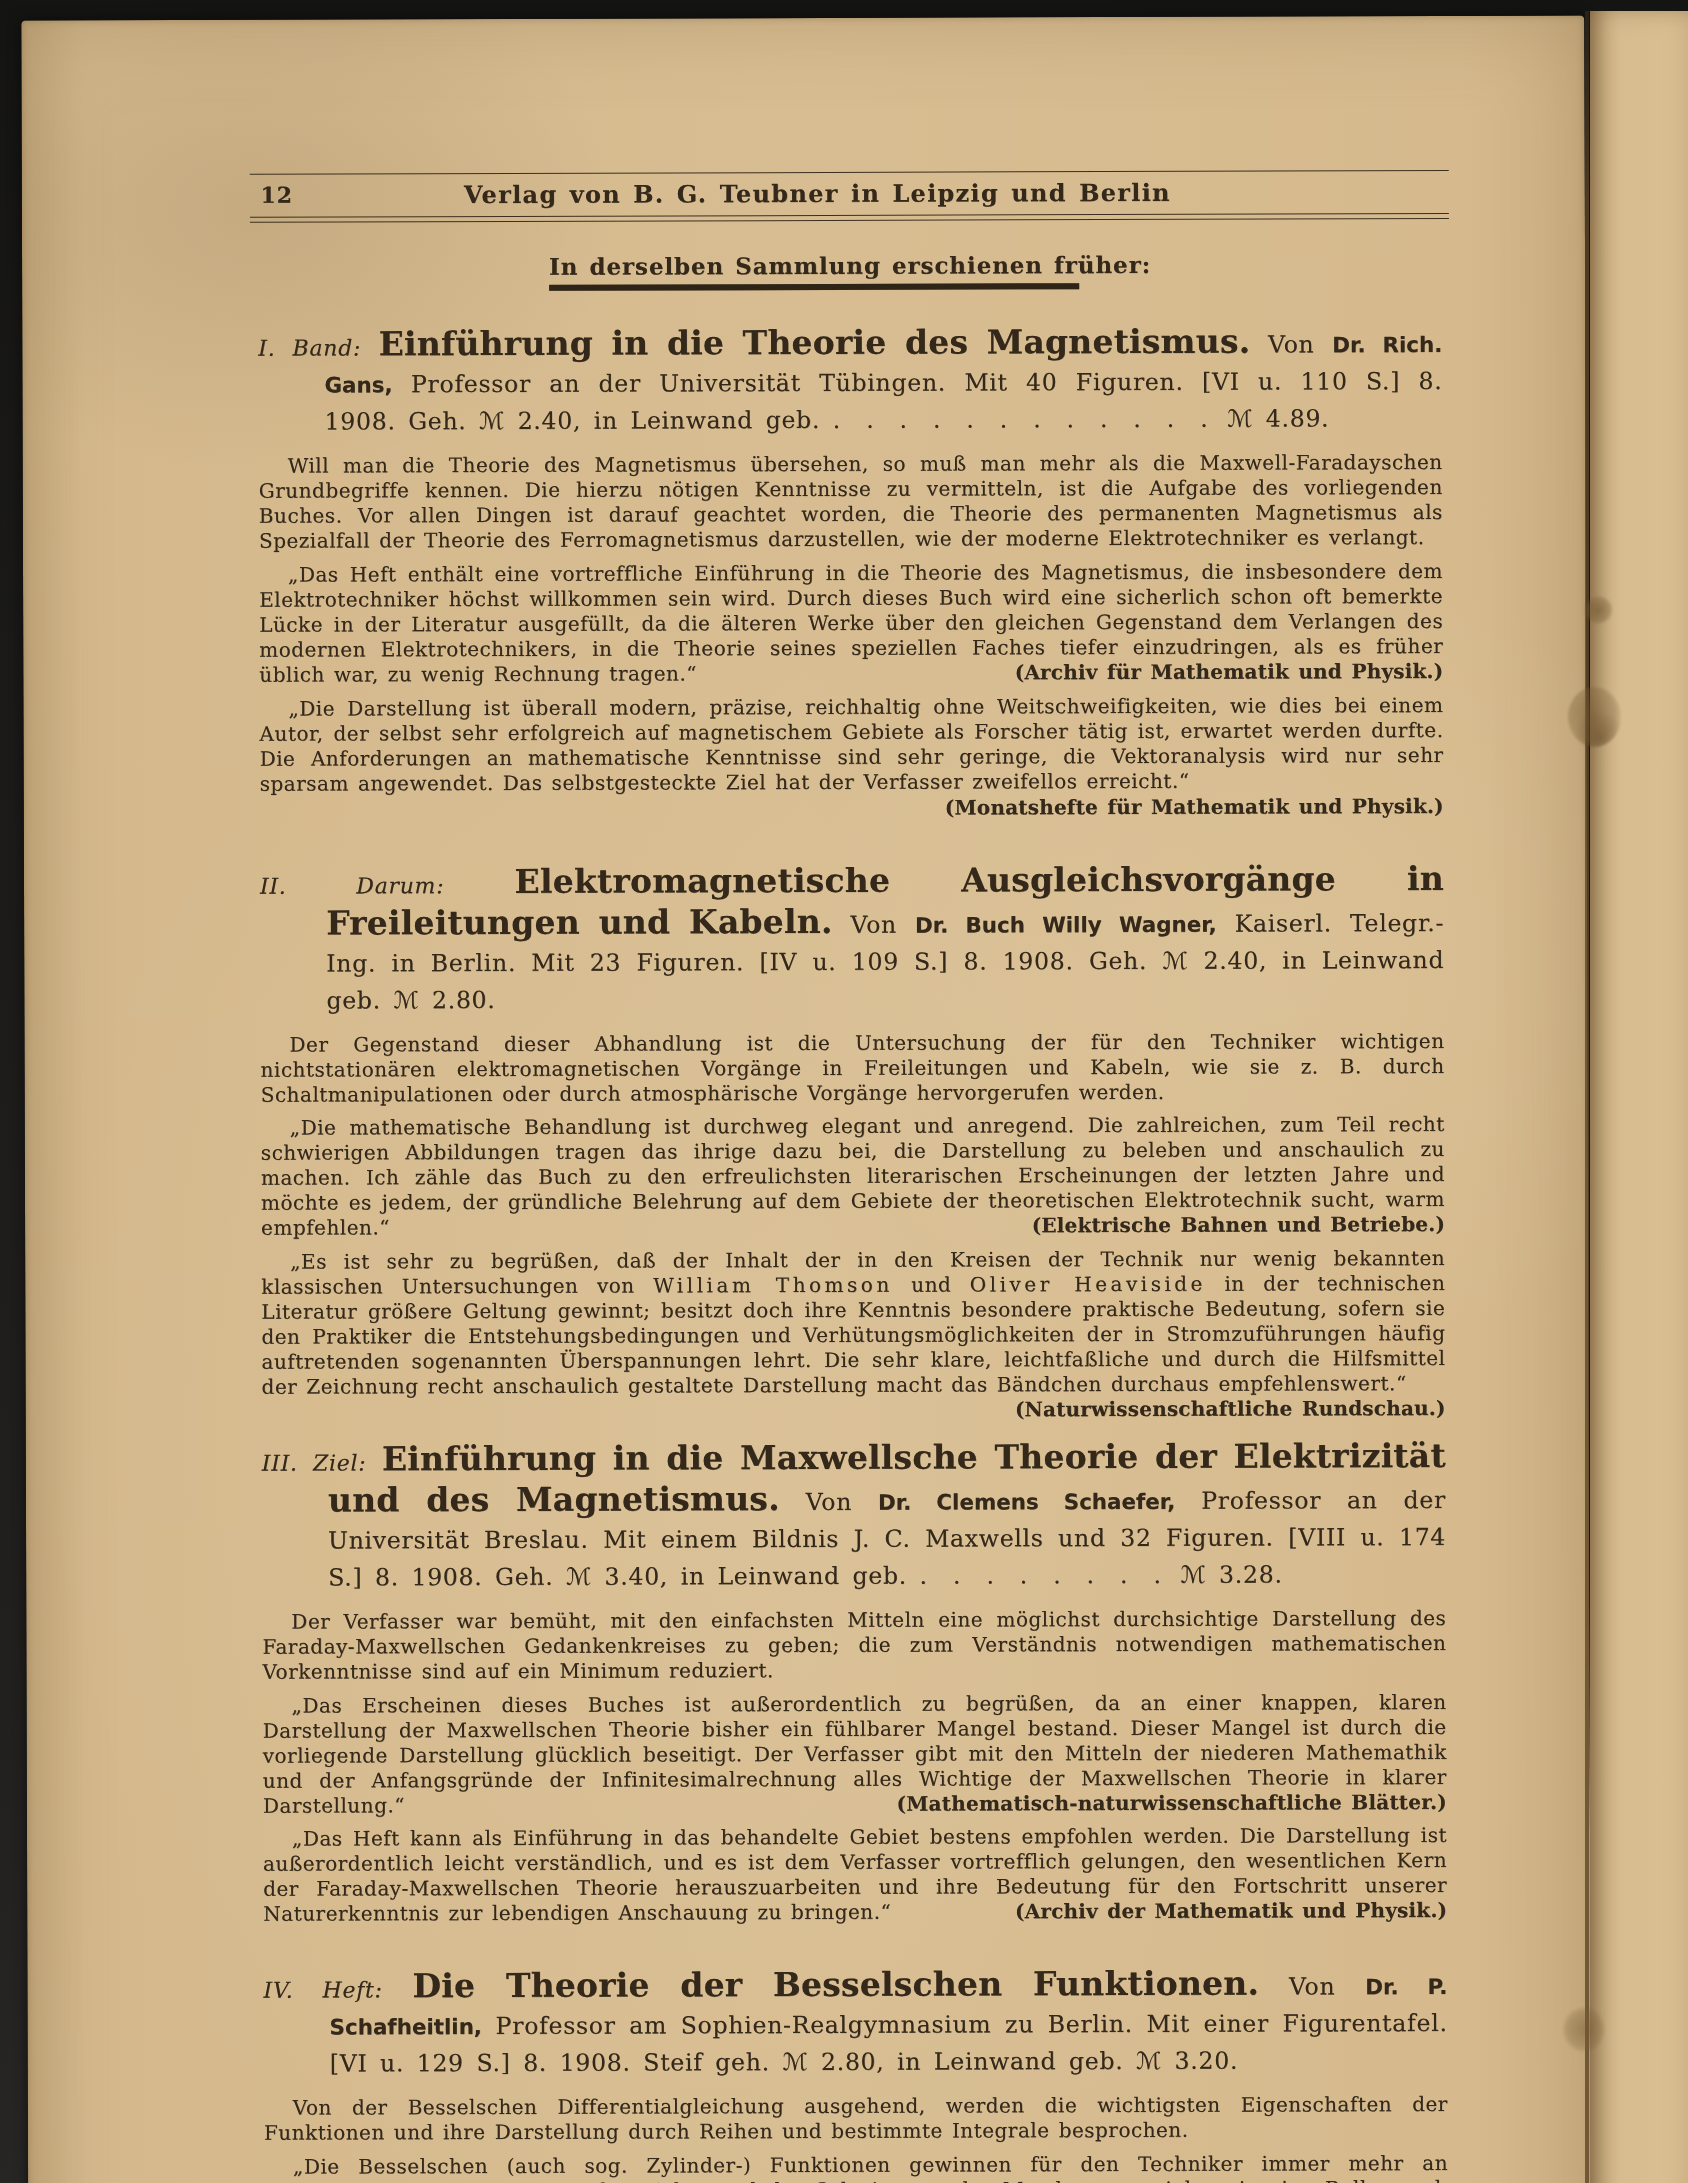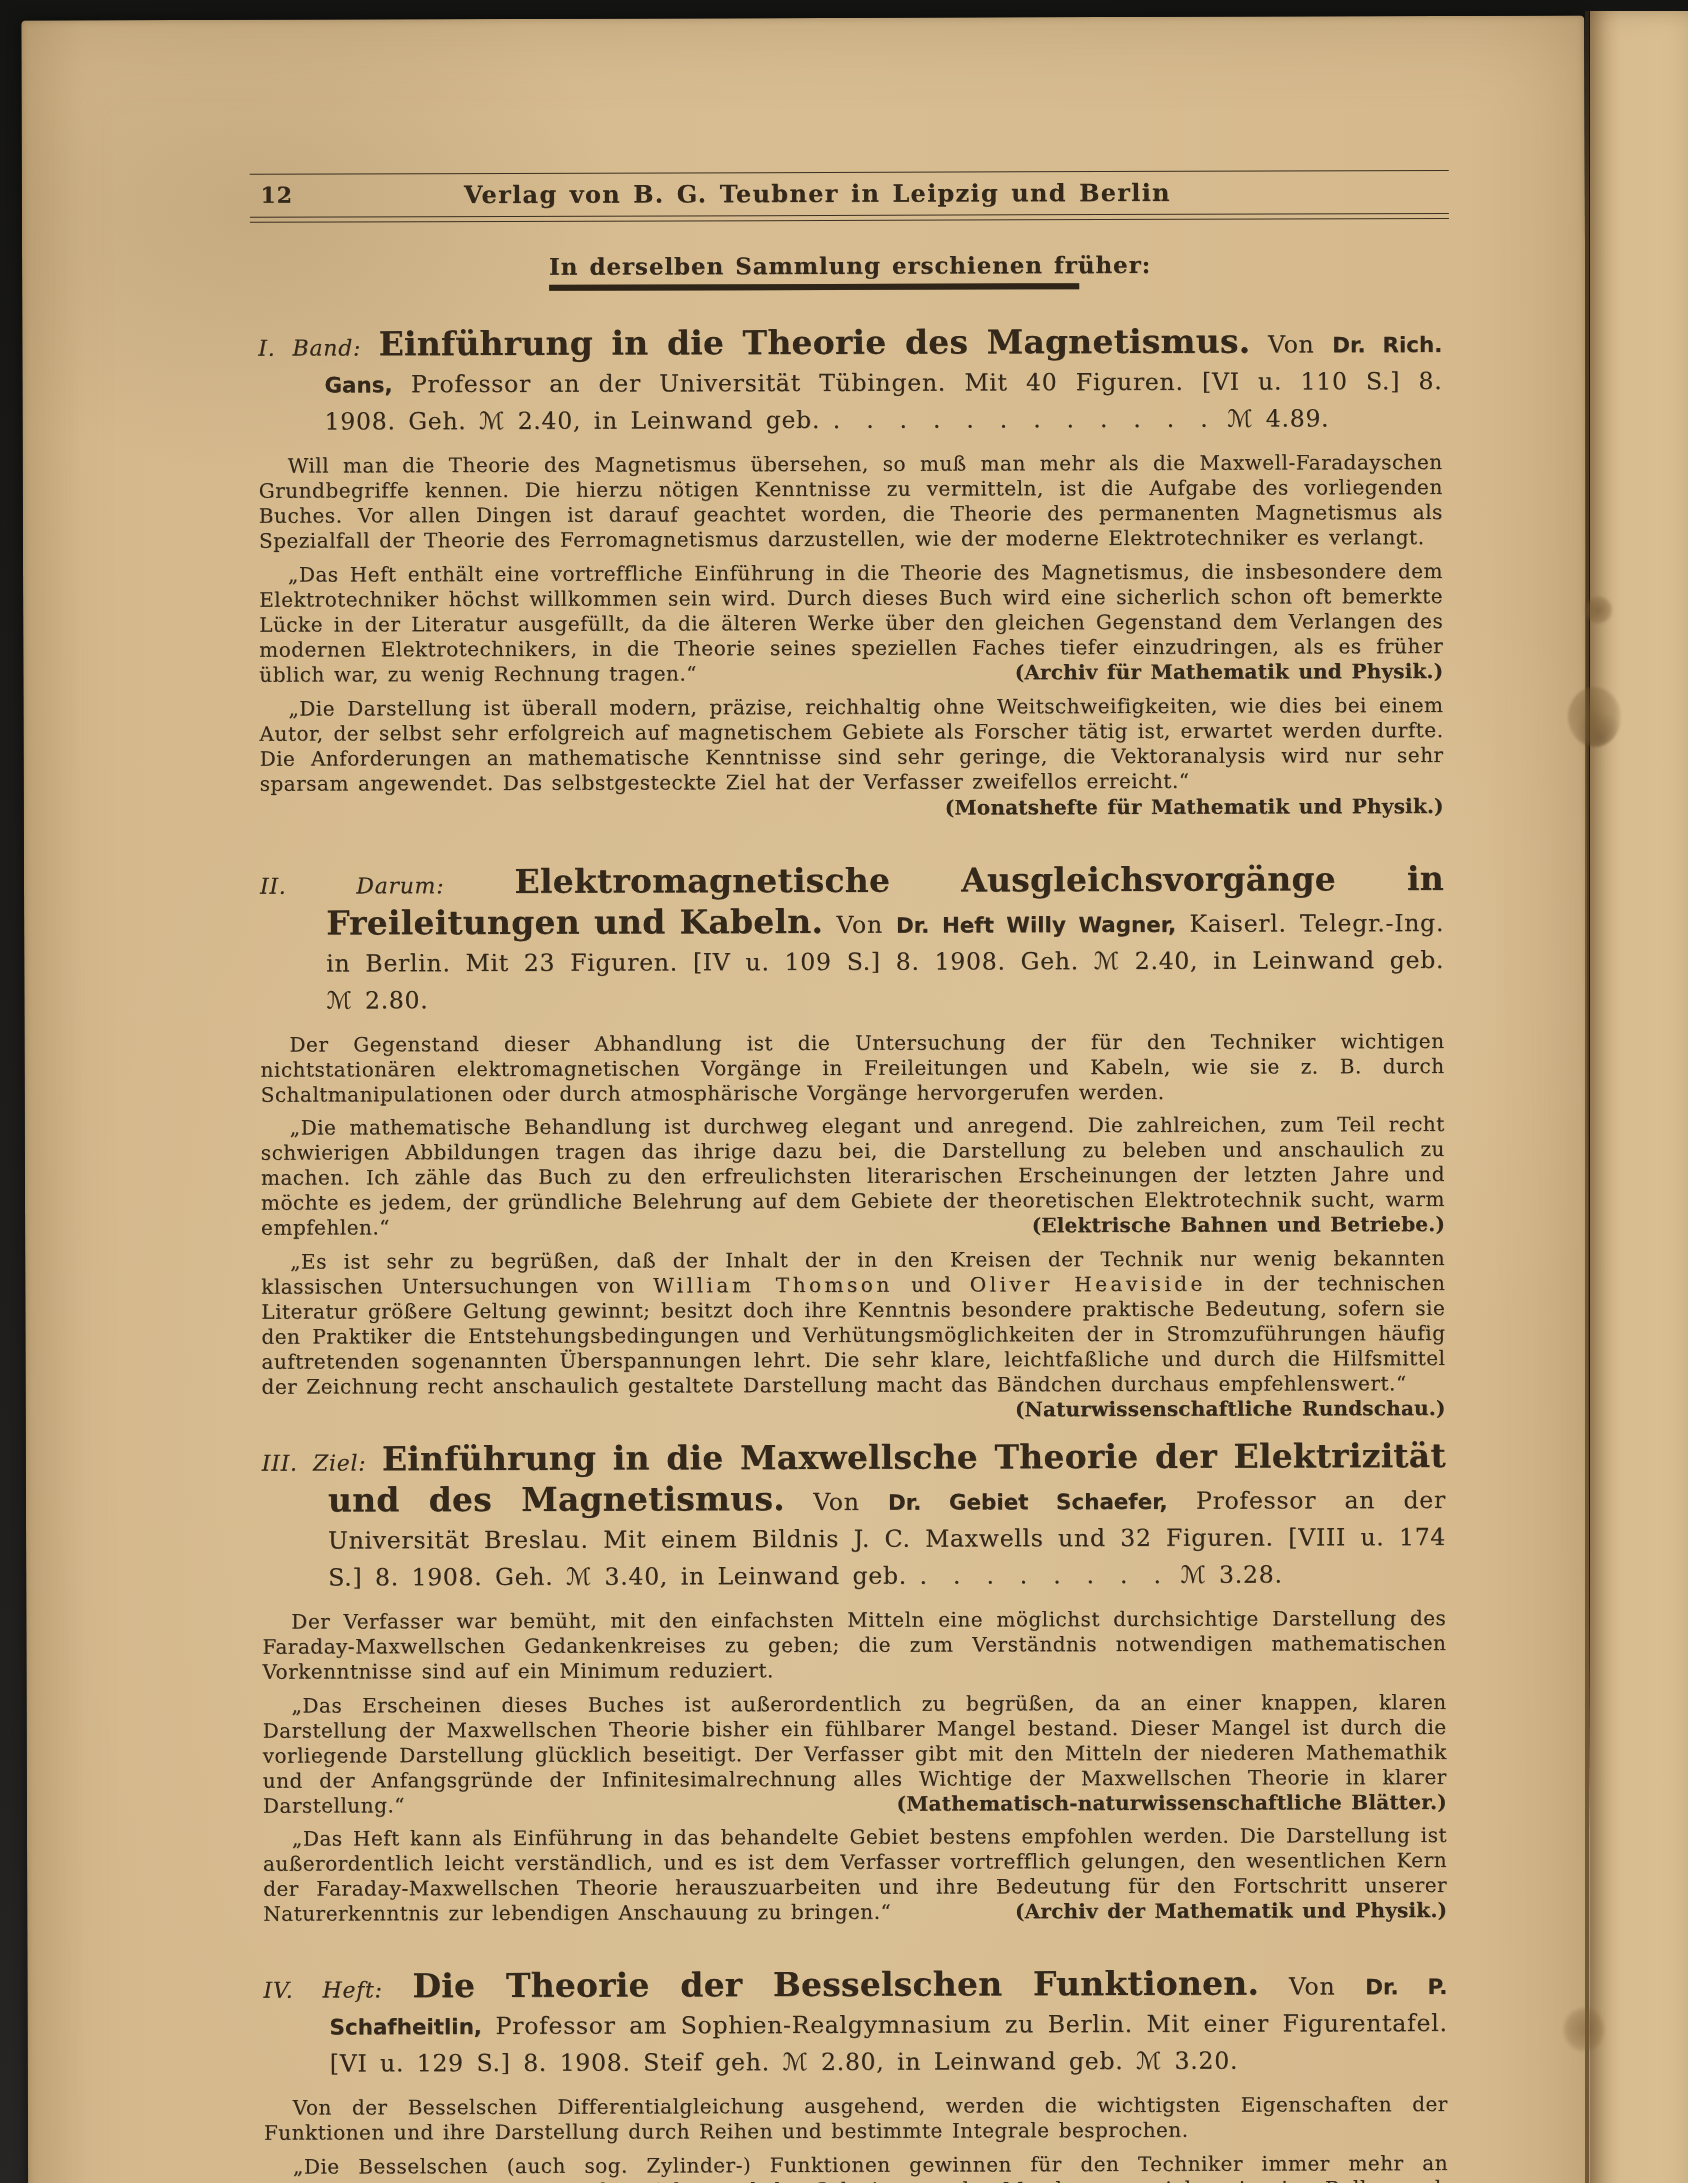--- a/index.html
+++ b/index.html
@@ -120,38 +120,38 @@
             <p class="quote"><span class="ptext">„Das Heft enthält eine vortreffliche Einführung in die Theorie des Magnetismus, die insbesondere dem Elektrotechniker höchst willkommen sein wird. Durch dieses Buch wird eine sicherlich schon oft bemerkte Lücke in der Literatur ausgefüllt, da die älteren Werke über den gleichen Gegenstand dem Verlangen des modernen Elektrotechnikers, in die Theorie seines speziellen Faches tiefer einzudringen, als es früher üblich war, zu wenig Rechnung tragen.“</span><span class="qsource">(Archiv für Mathematik und Physik.)</span></p>
             <p class="quote"><span class="ptext">„Die Darstellung ist überall modern, präzise, reichhaltig ohne Weitschweifigkeiten, wie dies bei einem Autor, der selbst sehr erfolgreich auf magnetischem Gebiete als Forscher tätig ist, erwartet werden durfte. Die Anforderungen an mathematische Kenntnisse sind sehr geringe, die Vektoranalysis wird nur sehr sparsam angewendet. Das selbstgesteckte Ziel hat der Verfasser zweifellos erreicht.“</span><span class="qsource own-line">(Monatshefte für Mathematik und Physik.)</span></p>
           </div>
   </section>
 
   <section class="band">
     <div class="band-head">
       <span class="band-label">II. Darum:</span>
       <span class="band-title">Elektromagnetische Ausgleichsvorgänge in Freileitungen und Kabeln.</span>
       <span class="band-von">Von</span>
-      <span class="band-author">Dr. Heft Willy Wagner,</span>
+      <span class="band-author">Dr. Buch Willy Wagner,</span>
       <span class="band-detail">Kaiserl. Telegr.-Ing. in Berlin. Mit 23 Figuren. [IV u. 109 S.] 8. 1908. Geh. ℳ 2.40, in Leinwand geb. ℳ 2.80.</span>
       
       
     </div>
     <div class="band-paragraphs">
             <p class="desc"><span class="ptext">Der Gegenstand dieser Abhandlung ist die Untersuchung der für den Techniker wichtigen nichtstationären elektromagnetischen Vorgänge in Freileitungen und Kabeln, wie sie z. B. durch Schaltmanipulationen oder durch atmosphärische Vorgänge hervorgerufen werden.</span></p>
             <p class="quote"><span class="ptext">„Die mathematische Behandlung ist durchweg elegant und anregend. Die zahlreichen, zum Teil recht schwierigen Abbildungen tragen das ihrige dazu bei, die Darstellung zu beleben und anschaulich zu machen. Ich zähle das Buch zu den erfreulichsten literarischen Erscheinungen der letzten Jahre und möchte es jedem, der gründliche Belehrung auf dem Gebiete der theoretischen Elektrotechnik sucht, warm empfehlen.“</span><span class="qsource">(Elektrische Bahnen und Betriebe.)</span></p>
             <p class="quote"><span class="ptext">„Es ist sehr zu begrüßen, daß der Inhalt der in den Kreisen der Technik nur wenig bekannten klassischen Untersuchungen von <span class="sperr">William Thomson</span> und <span class="sperr">Oliver Heaviside</span> in der technischen Literatur größere Geltung gewinnt; besitzt doch ihre Kenntnis besondere praktische Bedeutung, sofern sie den Praktiker die Entstehungsbedingungen und Verhütungsmöglichkeiten der in Stromzuführungen häufig auftretenden sogenannten Überspannungen lehrt. Die sehr klare, leichtfaßliche und durch die Hilfsmittel der Zeichnung recht anschaulich gestaltete Darstellung macht das Bändchen durchaus empfehlenswert.“</span><span class="qsource">(Naturwissenschaftliche Rundschau.)</span></p>
           </div>
   </section>
 
   <section class="band">
     <div class="band-head">
       <span class="band-label">III. Ziel:</span>
       <span class="band-title">Einführung in die Maxwellsche Theorie der Elektrizität und des Magnetismus.</span>
       <span class="band-von">Von</span>
-      <span class="band-author">Dr. Gebiet Schaefer,</span>
+      <span class="band-author">Dr. Clemens Schaefer,</span>
       <span class="band-detail">Professor an der Universität Breslau. Mit einem Bildnis J. C. Maxwells und 32 Figuren. [VIII u. 174 S.] 8. 1908. Geh. ℳ 3.40, in Leinwand geb.</span>
       <span class="leader">. . . . . . . .</span>
       <span class="band-price">ℳ 3.28.</span>
     </div>
     <div class="band-paragraphs">
             <p class="desc"><span class="ptext">Der Verfasser war bemüht, mit den einfachsten Mitteln eine möglichst durchsichtige Darstellung des Faraday-Maxwellschen Gedankenkreises zu geben; die zum Verständnis notwendigen mathematischen Vorkenntnisse sind auf ein Minimum reduziert.</span></p>
             <p class="quote"><span class="ptext">„Das Erscheinen dieses Buches ist außerordentlich zu begrüßen, da an einer knappen, klaren Darstellung der Maxwellschen Theorie bisher ein fühlbarer Mangel bestand. Dieser Mangel ist durch die vorliegende Darstellung glücklich beseitigt. Der Verfasser gibt mit den Mitteln der niederen Mathemathik und der Anfangsgründe der Infinitesimalrechnung alles Wichtige der Maxwellschen Theorie in klarer Darstellung.“</span><span class="qsource">(Mathematisch-naturwissenschaftliche Blätter.)</span></p>
             <p class="quote"><span class="ptext">„Das Heft kann als Einführung in das behandelte Gebiet bestens empfohlen werden. Die Darstellung ist außerordentlich leicht verständlich, und es ist dem Verfasser vortrefflich gelungen, den wesentlichen Kern der Faraday-Maxwellschen Theorie herauszuarbeiten und ihre Bedeutung für den Fortschritt unserer Naturerkenntnis zur lebendigen Anschauung zu bringen.“</span><span class="qsource">(Archiv der Mathematik und Physik.)</span></p>
           </div>
   </section>

